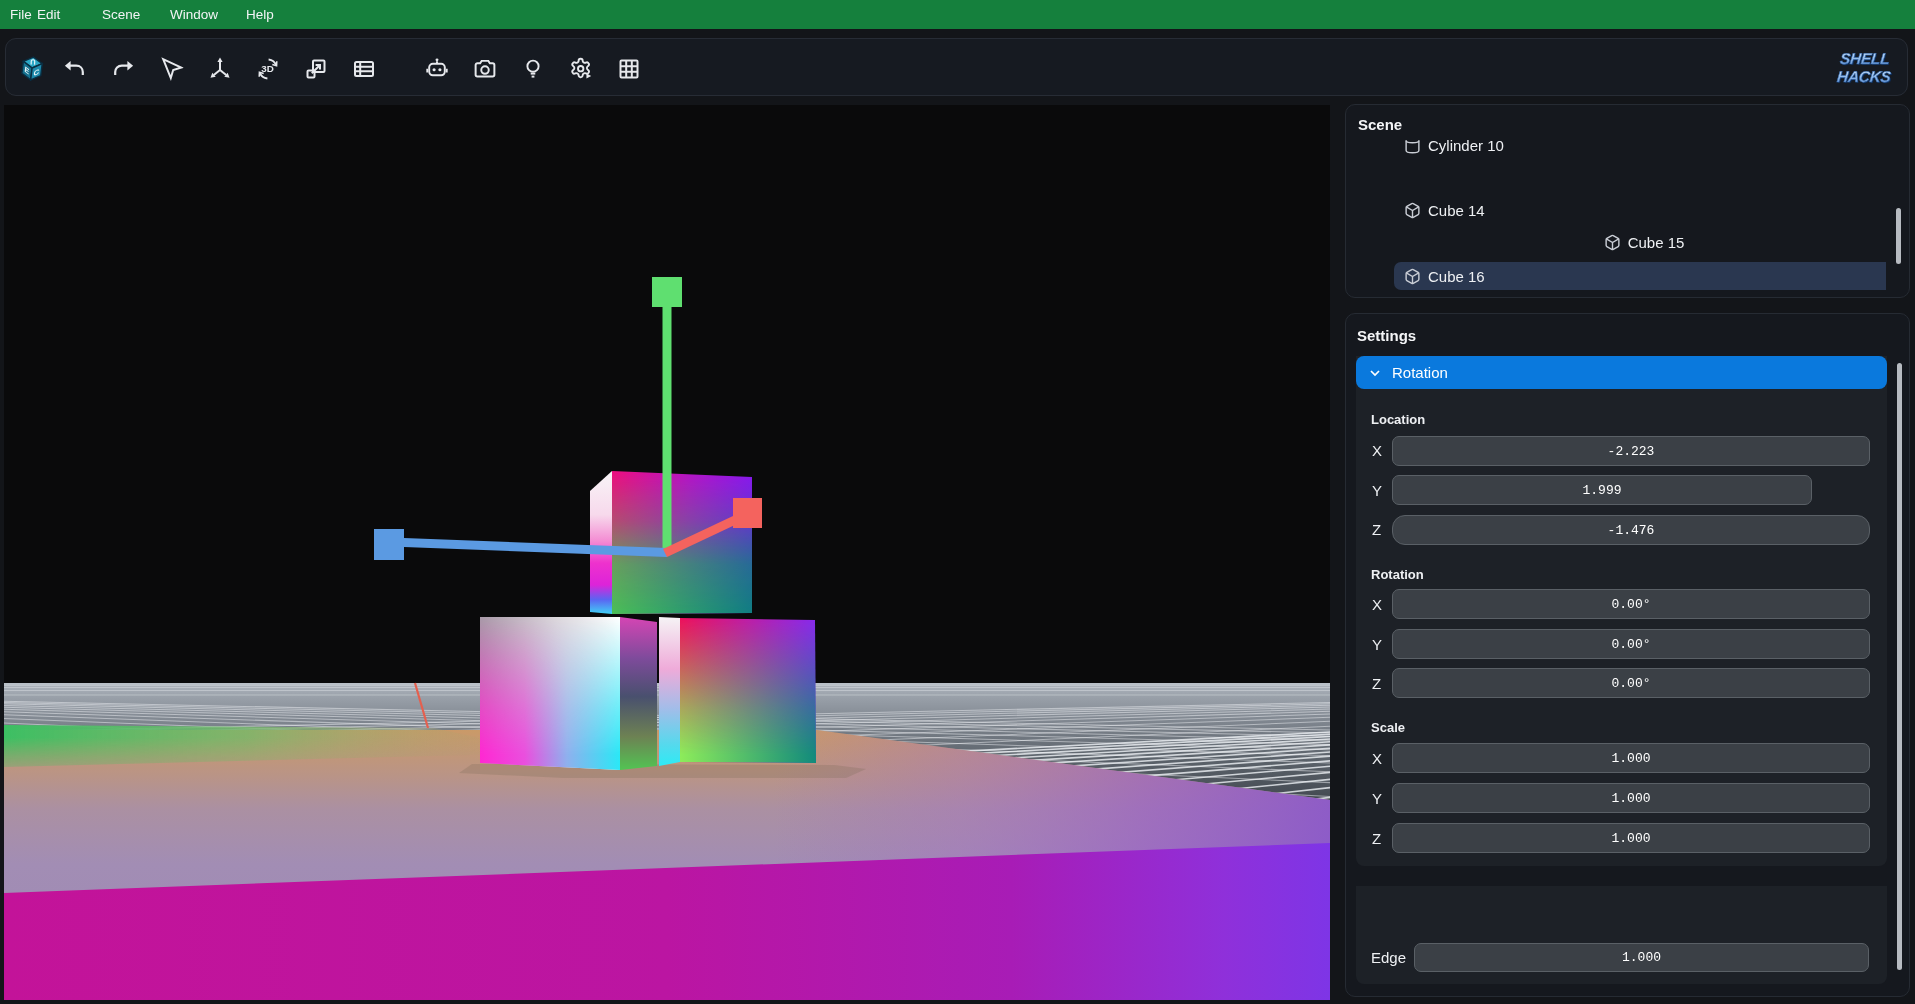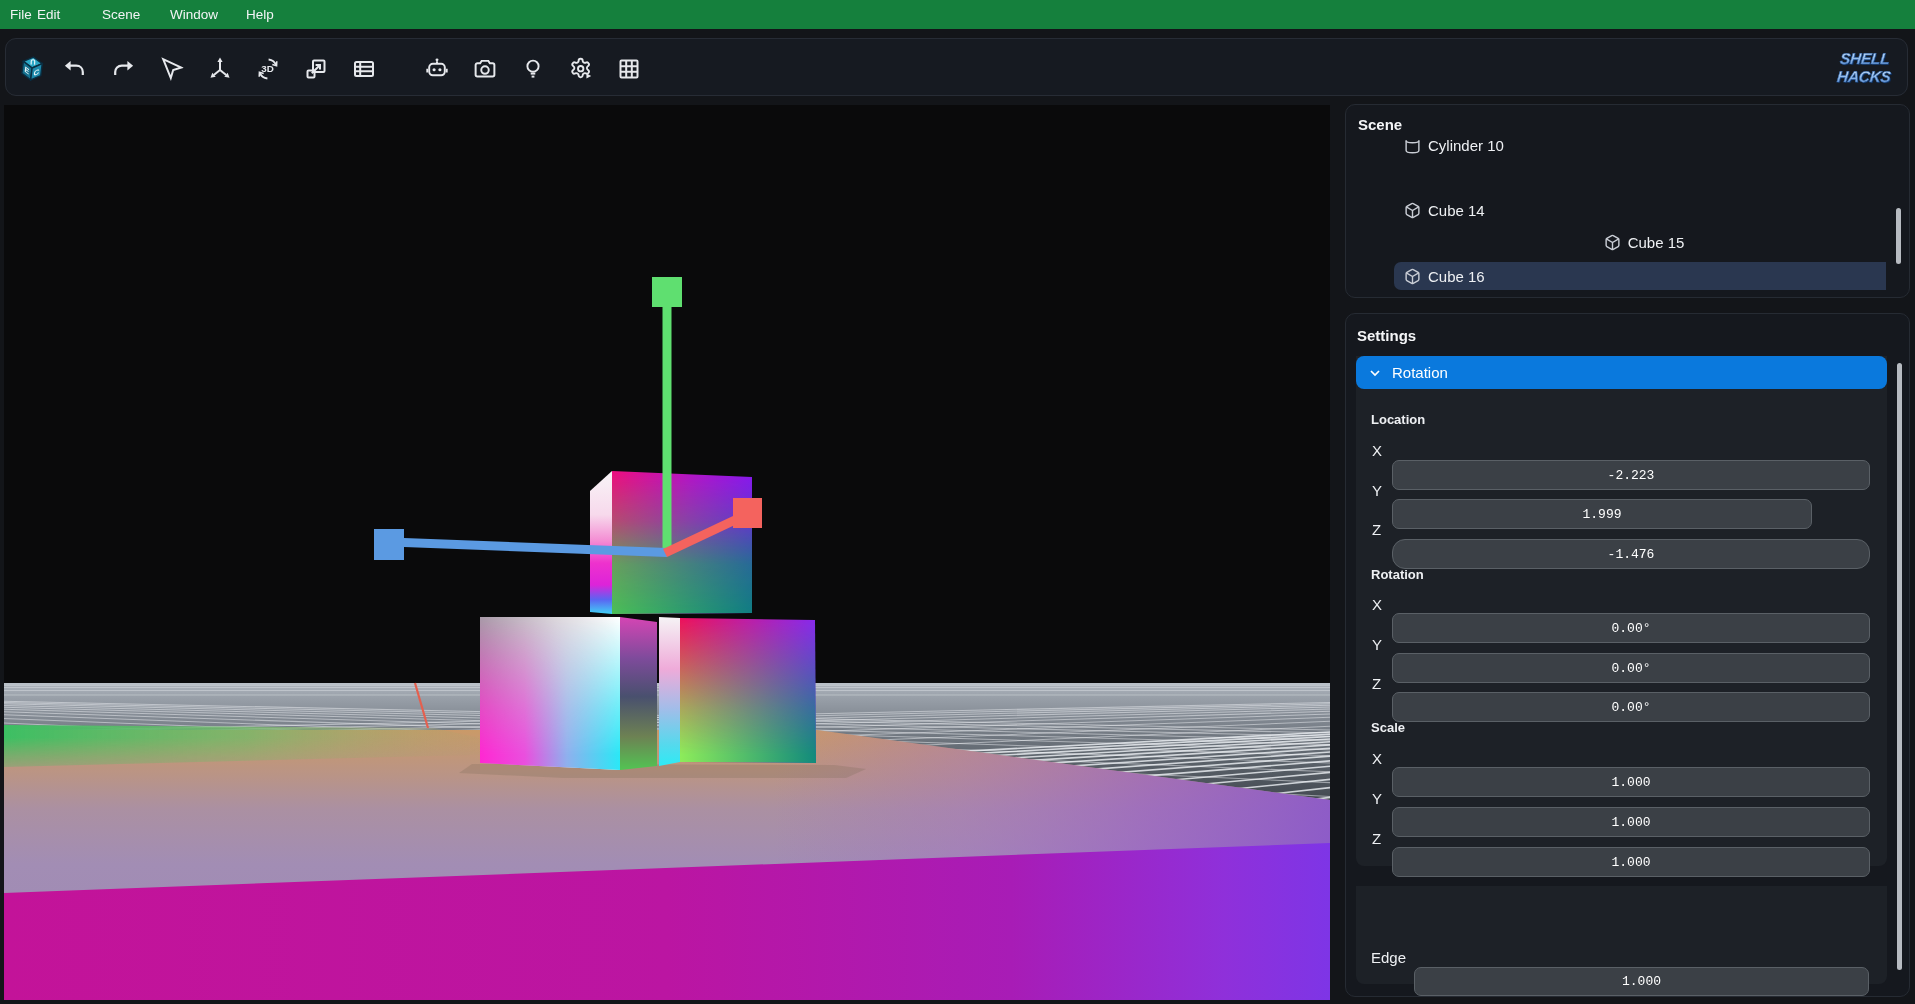--- a/index.html
+++ b/index.html
@@ -9,21 +9,21 @@
 .toolbar{position:absolute;left:5px;top:38px;width:1903px;height:58px;background:#161a21;border:1px solid #272c35;border-radius:11px;box-sizing:border-box;}
 .ti{position:absolute;top:30px;transform:translate(-50%,-50%);}
 .viewport{position:absolute;left:4px;top:105px;width:1326px;height:895px;background:#060606;}
 .panel{position:absolute;background:#15181e;border:1px solid #262b33;border-radius:10px;box-sizing:border-box;}
 .ptitle{position:absolute;color:#f4f5f7;font-size:15px;font-weight:bold;}
 .row{position:absolute;display:flex;align-items:center;color:#eef0f3;font-size:15px;}
 .bluehdr{position:absolute;background:#0a79dd;border-radius:8px;display:flex;align-items:center;color:#fff;font-size:15px;}
 .card{position:absolute;background:#1d2127;}
 .grplabel{position:absolute;color:#eef0f3;font-size:13px;font-weight:bold;}
 .axlabel{position:absolute;color:#eef0f3;font-size:15px;}
-.inp{position:absolute;background:#3b4046;border:1.5px solid #5a6066;border-radius:7px;box-sizing:border-box;color:#fff;font-family:"Liberation Mono",monospace;font-size:13px;display:flex;align-items:center;justify-content:center;margin-top:24px;}
+.inp{position:absolute;background:#3b4046;border:1.5px solid #5a6066;border-radius:7px;box-sizing:border-box;color:#fff;font-family:"Liberation Mono",monospace;font-size:13px;display:flex;align-items:center;justify-content:center;}
 .sbar{position:absolute;background:#b7bbc1;border-radius:3px;}
 </style>
 </head>
 <body>
 <div class="menubar">
 <span class="mi" style="left:10px">File</span>
 <span class="mi" style="left:37px">Edit</span>
 <span class="mi" style="left:102px">Scene</span>
 <span class="mi" style="left:170px">Window</span>
 <span class="mi" style="left:246px">Help</span>

